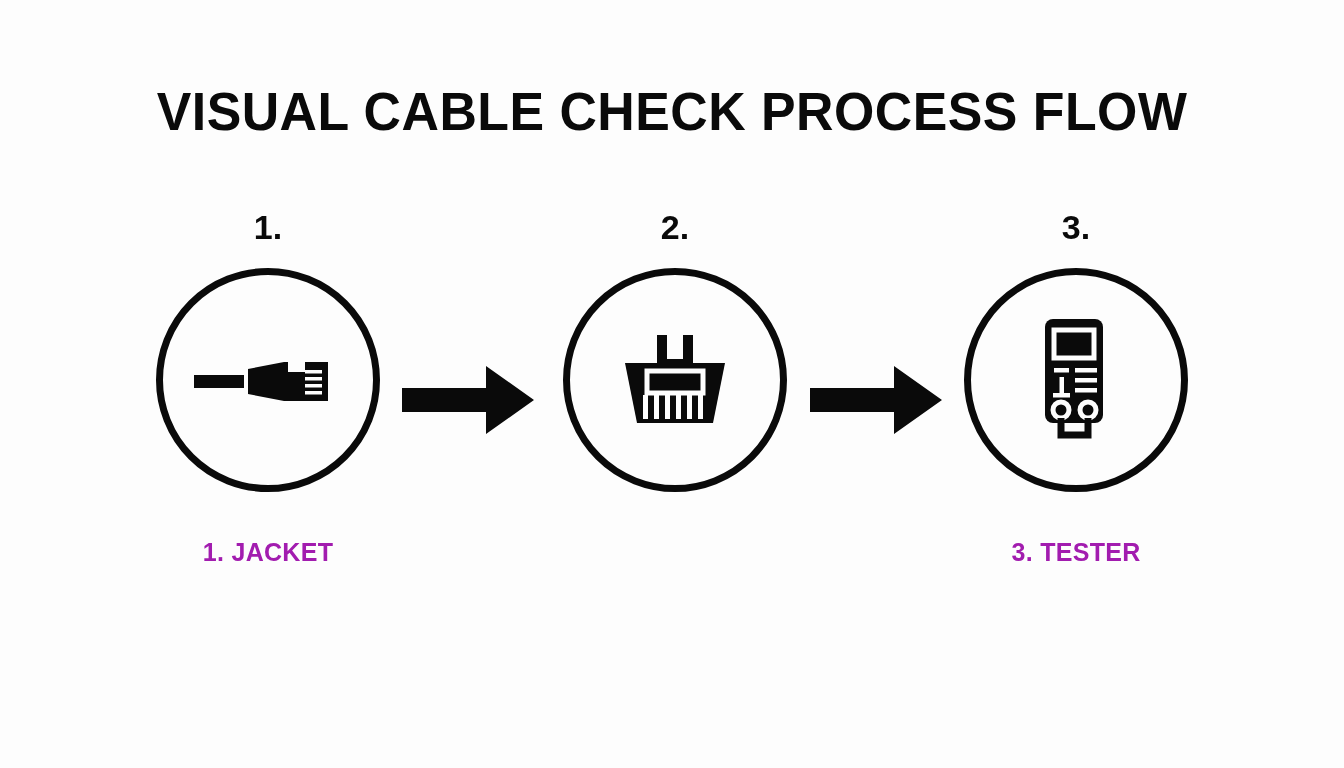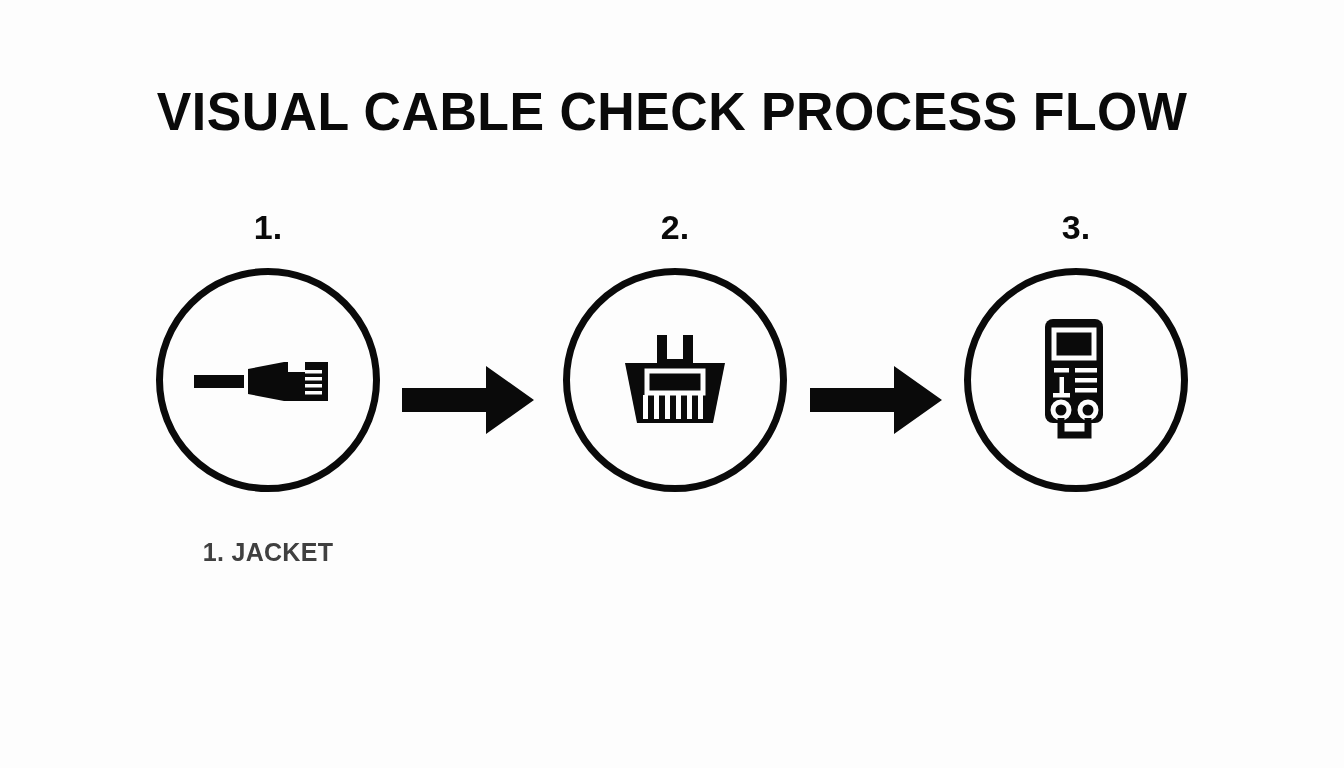--- a/index.html
+++ b/index.html
@@ -96,21 +96,21 @@
     position: absolute;
     top: 330px;
     left: -40px;
     width: 360px;
     text-align: center;
     font-family: "Liberation Sans", sans-serif;
     font-weight: bold;
     font-size: 25px;
     letter-spacing: 0.3px;
     line-height: 1;
-    color: #404040;
+    color: #a21caf;
     white-space: nowrap;
   }
 
   
   .arrow {
     position: absolute;
     top: 152px;
     width: 132px;
     height: 76px;
   }
@@ -212,16 +212,17 @@
             <rect x="38" y="71" width="22" height="4.5" fill="#fdfdfd"></rect>
 
             <circle cx="24" cy="93" r="8" fill="none" stroke="#fdfdfd" stroke-width="5"></circle>
             <circle cx="51" cy="93" r="8" fill="none" stroke="#fdfdfd" stroke-width="5"></circle>
 
             <path d="M24 101 L24 118 L51 118 L51 101" fill="none" stroke="#0a0a0a" stroke-width="7" stroke-linecap="butt"></path>
           </svg>
         </span>
       </div>
 
+      <div class="step-label">3. TESTER</div>
     </div>
 
   </div>
 </div>
 
 </body></html>

